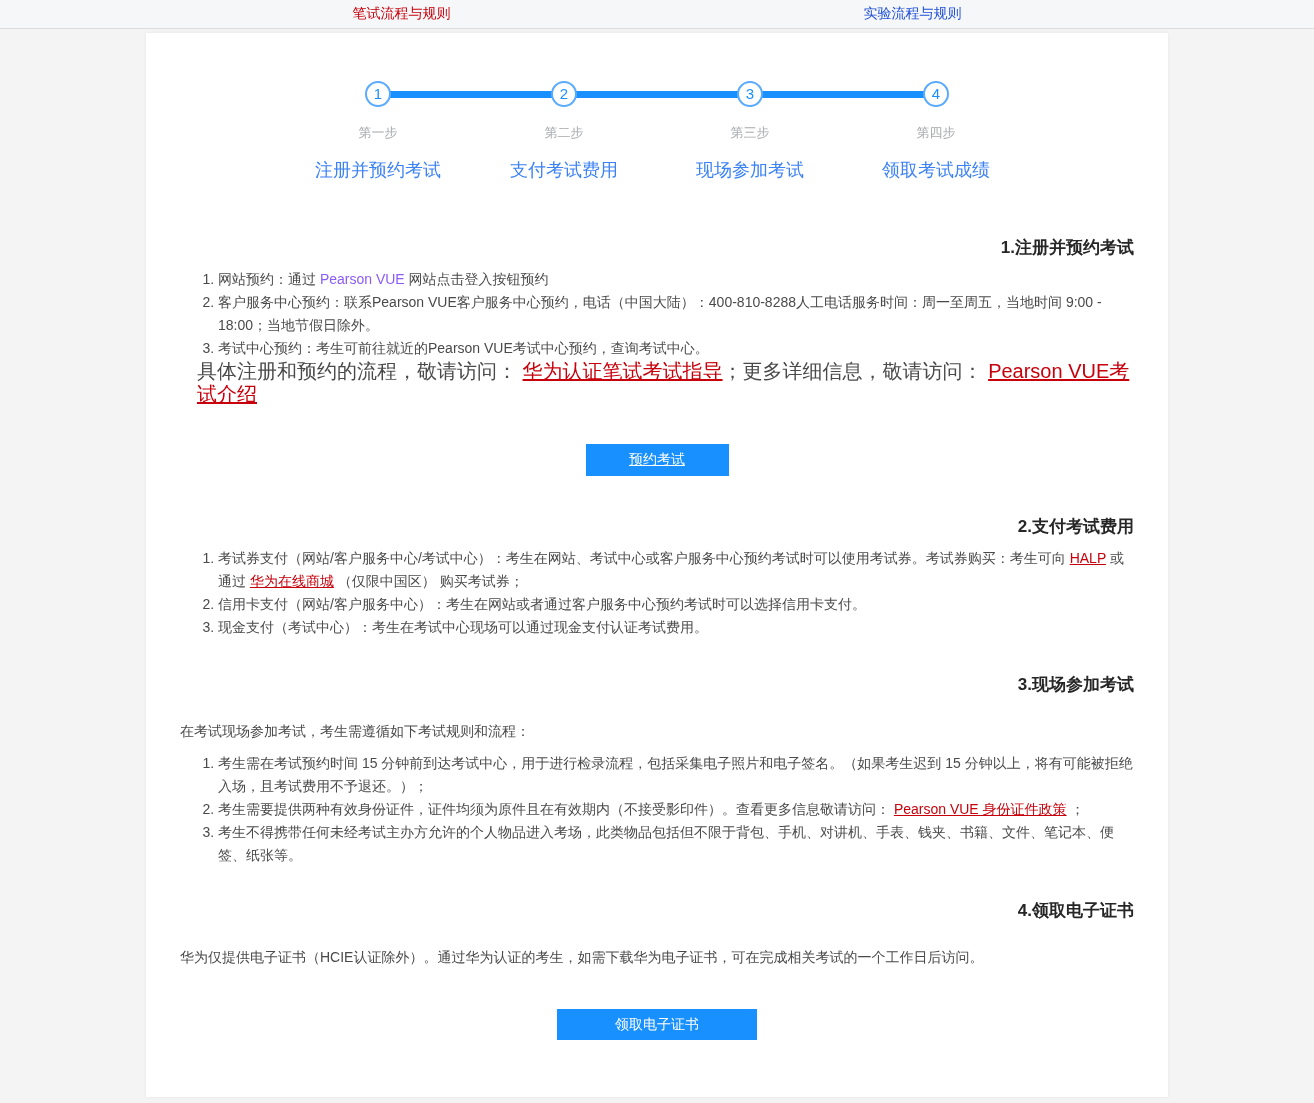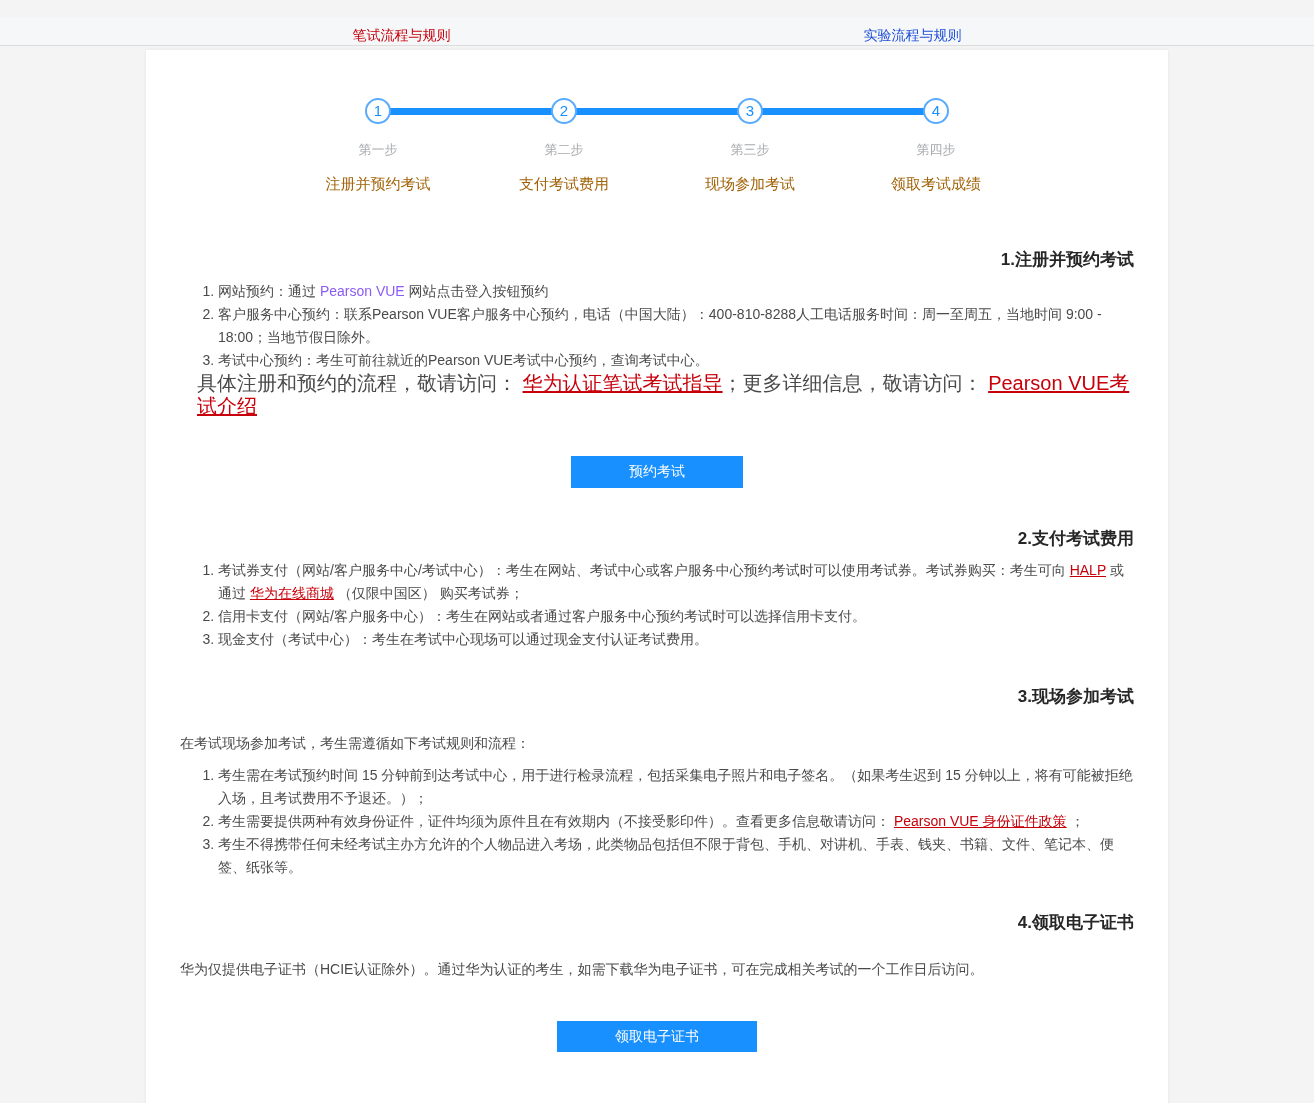--- a/index.html
+++ b/index.html
@@ -10,22 +10,22 @@
     color: #4a4a4a;
     overflow: hidden;
   }
   
   .tabbar {
     height: 29px;
     background: #f6f7f9;
     border-bottom: 1px solid #dcdcdc;
   }
   .tabbar-inner {
-    width: 1022px; margin: 17px auto;
-    display: flex; height: 100%; align-items: flex-end;
+    width: 1022px; margin: 0 auto;
+    display: flex; height: 100%;
   }
   .tab {
     flex: 1; display: flex; align-items: center; justify-content: center;
     font-size: 14px; color: #1d4ed8; cursor: pointer;
   }
   .tab.active { color: #c7000b; }
   
   .card {
     width: 1022px; margin: 4px auto 0;
     background: #ffffff;
@@ -53,21 +53,21 @@
     width: 26px; height: 26px;
     margin: 0 auto;
     border-radius: 50%;
     background: #fff;
     border: 2px solid #5aabfb;
     color: #1890ff;
     font-size: 15px; line-height: 22px;
     text-align: center;
   }
   .step-label { margin-top: 17px; font-size: 13px; color: #a6a9ad; }
-  .step-title { margin-top: 16px; font-size: 15px; color: #a16207; }
+  .step-title { margin-top: 16px; font-size: 18px; color: #3b82f6; }
   
   .sec-title {
     font-size: 17px; font-weight: bold; color: #262626;
     margin-top: 54px;
     text-align: right;
   }
   .sec-title.t2 { margin-top: 39px; }
   .sec-title.t3 { margin-top: 34px; }
   .sec-title.t4 { margin-top: 32px; }
   .sec-intro { margin-top: 24px; font-size: 14px; line-height: 23px; }
@@ -92,21 +92,21 @@
   .btn {
     display: block;
     border: none;
     background: #1890ff;
     color: #ffffff;
     font-size: 14px;
     font-family: inherit;
     cursor: pointer;
     height: 32px;
   }
-  .btn-book   { width: 172px; margin: 38px auto 8px; }
+  .btn-book   { width: 143px; margin: 38px auto 8px; text-decoration: underline; }
   .btn-cert   { width: 200px; margin: 40px auto 0; height: 31px; }
 </style>
 </head>
 <body>
 
 <div class="tabbar">
   <div class="tabbar-inner">
     <div class="tab active">笔试流程与规则</div>
     <div class="tab">实验流程与规则</div>
   </div>

